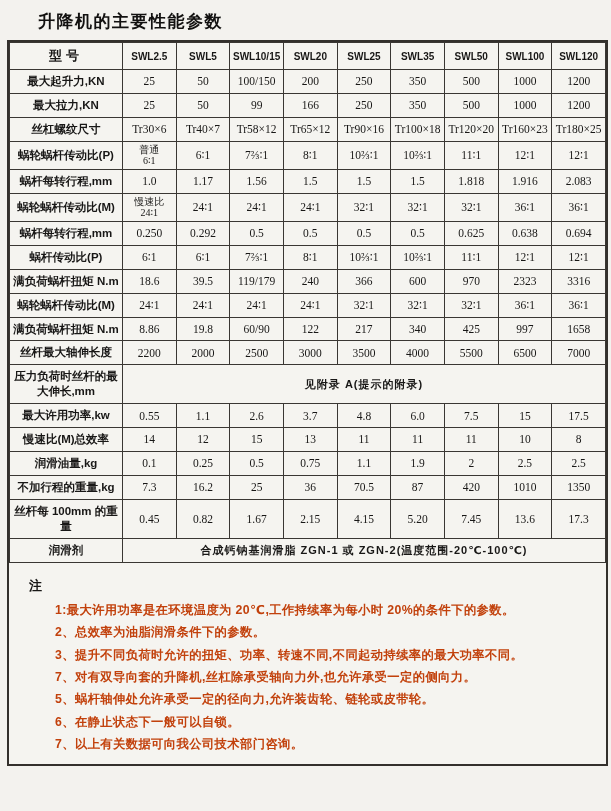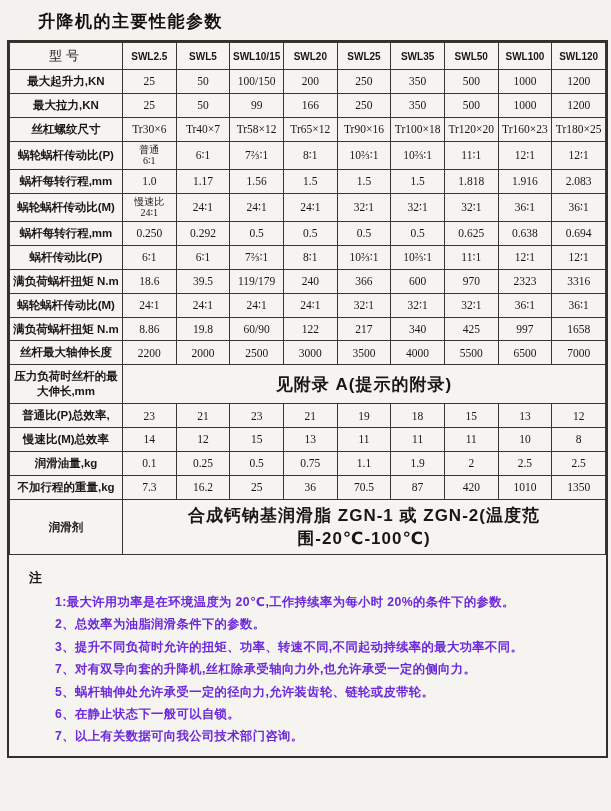--- a/index.html
+++ b/index.html
@@ -38,21 +38,21 @@
   col.c-label{width:113px;}
   .params th,.params td{
     border:1px solid #3a3733;
     text-align:center;
     vertical-align:middle;
     padding:4px 1px;
     overflow:hidden;
   }
   .corner{
     font-size:13px;
-    font-weight:normal;
+    font-weight:bold;
     letter-spacing:4px;
   }
   .col-head{
     font-family:Liberation Sans, sans-serif;
     font-size:10px;
     font-weight:600;
     letter-spacing:0;
   }
   .row-label{
     font-size:11.5px;
@@ -68,41 +68,41 @@
     letter-spacing:0;
   }
   .num.stack{
     white-space:pre-line;
     font-size:10px;
     line-height:1.15;
     padding:2px 0;
     margin-top:11px;
   }
   .span-cell{
-    font-size:17px;
+    font-size:11px;
     font-weight:600;
     letter-spacing:1px;
   }
   .notes{
     min-height:178px;
     box-sizing:border-box;
     padding:14px 14px 8px 20px;
   }
   .notes-heading{
     font-size:13px;
     font-weight:bold;
     margin-bottom:4px;
   }
   .note-line{
     font-size:12.3px;
     font-weight:600;
     line-height:1.82;
     padding-left:26px;
     letter-spacing:0.4px;
-    color:#6d28d9;
+    color:#c2410c;
   }
 </style>
 </head>
 <body>
 
 <div class="page">
   <h1 class="title">升降机的主要性能参数</h1>
 
   <div class="frame">
     <table class="params">
@@ -269,30 +269,30 @@
             <td class="num">4000</td>
             <td class="num">5500</td>
             <td class="num">6500</td>
             <td class="num">7000</td>
           </tr>
           <tr>
             <th class="row-label">压力负荷时丝杆的最大伸长,mm</th>
             <td colspan="9" class="span-cell">见附录 A(提示的附录)</td>
           </tr>
           <tr>
-            <th class="row-label">普通比(P)总效率,</th>
-            <td class="num">23</td>
-            <td class="num">21</td>
-            <td class="num">23</td>
-            <td class="num">21</td>
-            <td class="num">19</td>
-            <td class="num">18</td>
+            <th class="row-label">最大许用功率,kw</th>
+            <td class="num">0.55</td>
+            <td class="num">1.1</td>
+            <td class="num">2.6</td>
+            <td class="num">3.7</td>
+            <td class="num">4.8</td>
+            <td class="num">6.0</td>
+            <td class="num">7.5</td>
             <td class="num">15</td>
-            <td class="num">13</td>
-            <td class="num">12</td>
+            <td class="num">17.5</td>
           </tr>
           <tr>
             <th class="row-label">慢速比(M)总效率</th>
             <td class="num">14</td>
             <td class="num">12</td>
             <td class="num">15</td>
             <td class="num">13</td>
             <td class="num">11</td>
             <td class="num">11</td>
             <td class="num">11</td>
@@ -315,20 +315,32 @@
             <th class="row-label">不加行程的重量,kg</th>
             <td class="num">7.3</td>
             <td class="num">16.2</td>
             <td class="num">25</td>
             <td class="num">36</td>
             <td class="num">70.5</td>
             <td class="num">87</td>
             <td class="num">420</td>
             <td class="num">1010</td>
             <td class="num">1350</td>
+          </tr>
+          <tr>
+            <th class="row-label">丝杆每 100mm 的重量</th>
+            <td class="num">0.45</td>
+            <td class="num">0.82</td>
+            <td class="num">1.67</td>
+            <td class="num">2.15</td>
+            <td class="num">4.15</td>
+            <td class="num">5.20</td>
+            <td class="num">7.45</td>
+            <td class="num">13.6</td>
+            <td class="num">17.3</td>
           </tr>
           <tr>
             <th class="row-label">润滑剂</th>
             <td colspan="9" class="span-cell">合成钙钠基润滑脂 ZGN-1 或 ZGN-2(温度范围-20℃-100℃)</td>
           </tr>
         </tbody>
     </table>
 
     <div class="notes">
       <div class="notes-heading">注</div>

